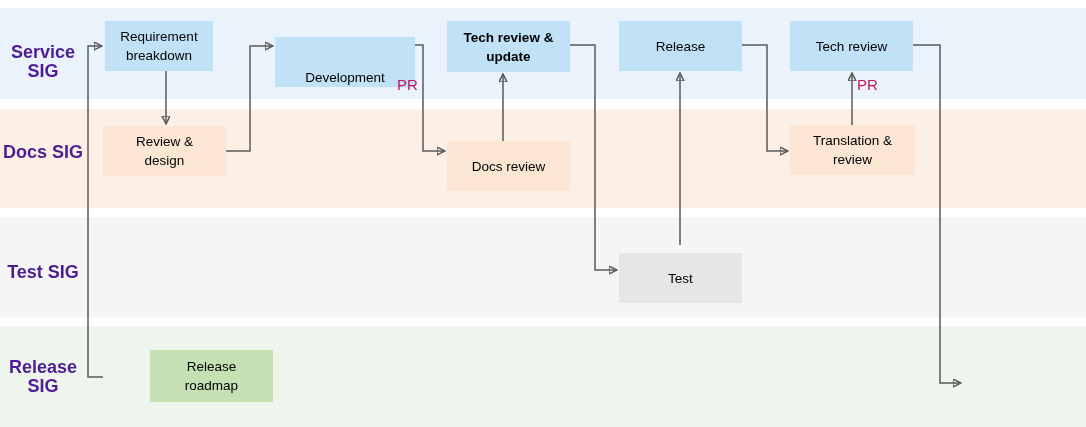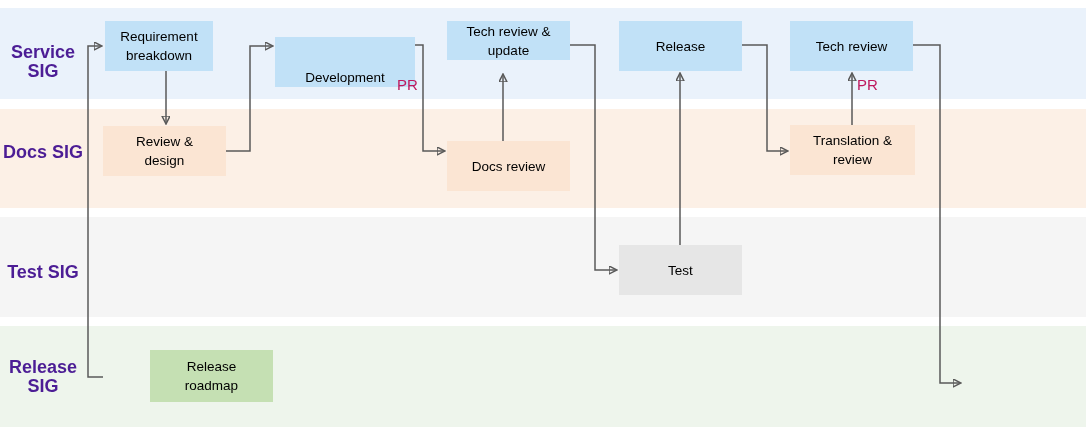--- a/index.html
+++ b/index.html
@@ -23,25 +23,25 @@
   #label-test{top:263px;}
   #label-release{top:358px;}
   
   .task{
     position:absolute;display:flex;align-items:center;justify-content:center;
     font-size:13.5px;line-height:19px;text-align:center;
   }
   .task > span{max-width:96px;display:inline-block;}
   .blue{background:#c1e1f7;}
   .peach{background:#fbe5d3;}
-  .gray{background:#e6e6e6;}
+  .gray{background:#e6e6e6;margin-top:8px;}
   .green{background:#c5e0b3;}
   #t-req{left:105px;top:21px;width:108px;height:50px;}
   #t-dev{left:275px;top:37px;width:140px;height:50px;align-items:flex-end;}
-  #t-tru{left:447px;top:21px;width:123px;height:39px;}
+  #t-tru{left:447px;top:21px;width:123px;height:51px;font-weight:bold;}
   #t-upd{left:619px;top:21px;width:123px;height:50px;}
   #t-trev{left:790px;top:21px;width:123px;height:50px;}
   #t-revdes{left:103px;top:126px;width:123px;height:50px;}
   #t-docsrev{left:447px;top:125px;width:123px;height:50px;margin-top:16px;}
   #t-transl{left:790px;top:125px;width:125px;height:50px;}
   #t-test{left:619px;top:245px;width:123px;height:50px;}
   #t-roadmap{left:103px;top:350px;width:123px;height:52px;margin-left:47px;}
   #t-release{left:963px;top:357px;width:115px;height:50px;}
   
   .edges{position:absolute;left:0;top:0;width:1086px;height:427px;}

